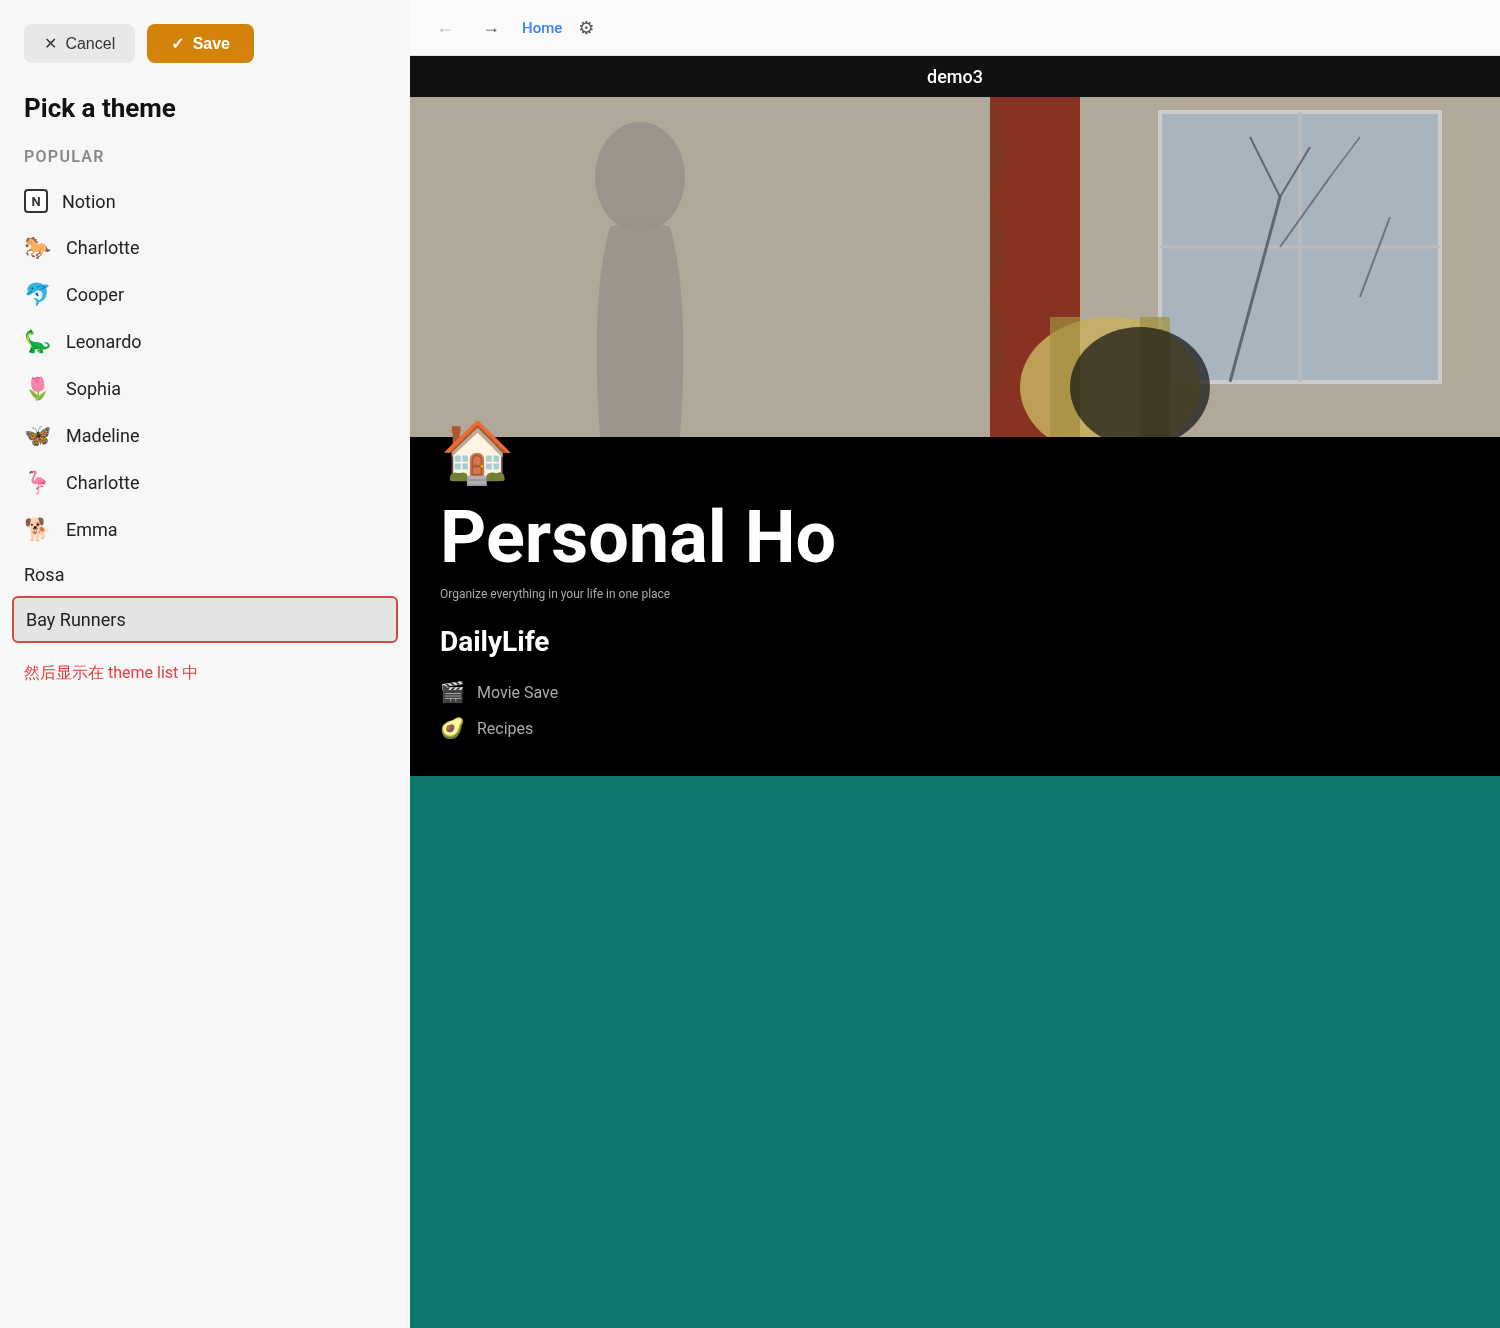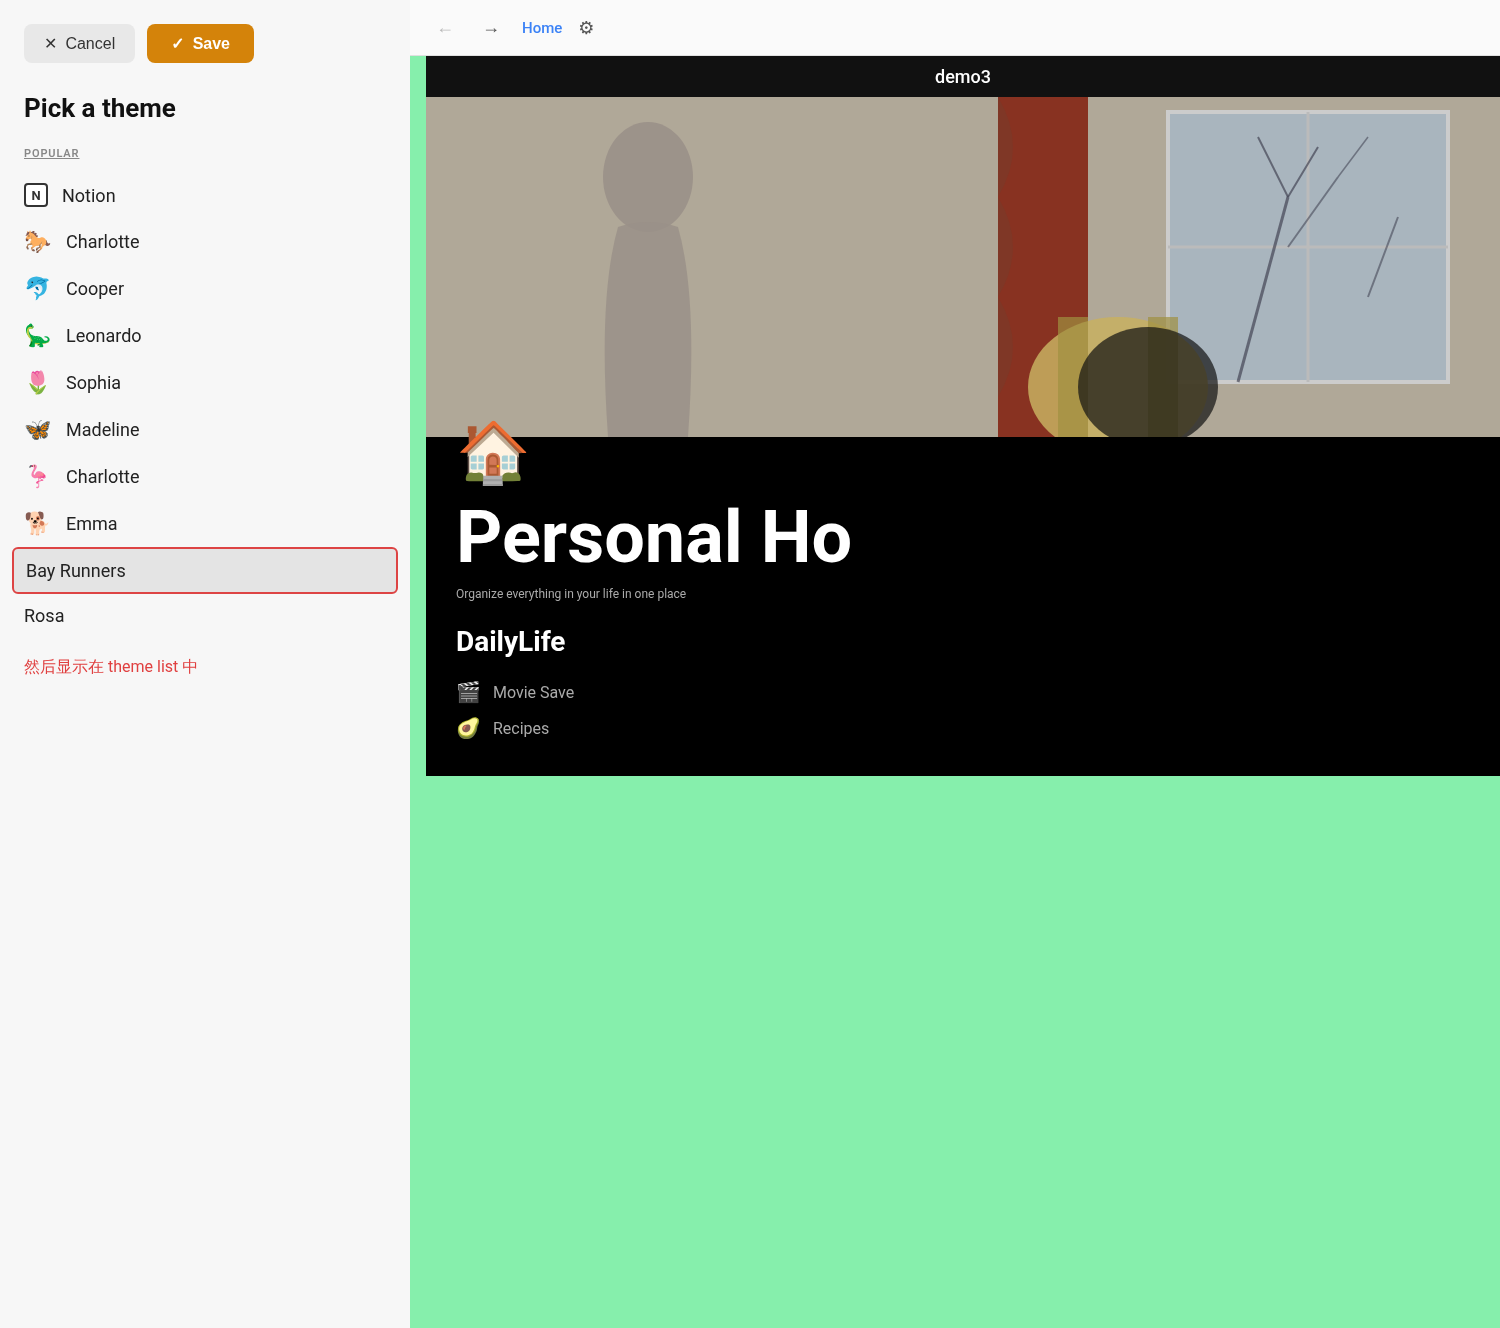--- a/index.html
+++ b/index.html
@@ -59,27 +59,26 @@
     }
 
     .panel-title {
       font-size: 26px;
       font-weight: 700;
       padding: 10px 24px 24px 24px;
       color: #111;
     }
 
     .section-label {
-      font-size: 11px;
+      font-size: 16px;
       font-weight: 600;
       color: #888;
       letter-spacing: 0.08em;
       padding: 0 8px 12px 24px;
       text-transform: uppercase;
-      text-decoration: underline;
     }
 
     .theme-list {
       display: flex;
       flex-direction: column;
       padding: 0 12px;
     }
 
     .theme-item {
       display: flex;
@@ -169,24 +168,23 @@
     }
 
     .gear-icon {
       color: #555;
       font-size: 18px;
       cursor: pointer;
     }
 
     .page-content {
       flex: 1;
-      background: #86efac;
+      background: #0f766e;
       overflow: hidden;
       position: relative;
-      padding-left: 16px;
     }
 
     .demo-label {
       text-align: center;
       color: white;
       font-size: 18px;
       font-weight: 500;
       padding: 10px 0;
       background: #111;
     }
@@ -290,26 +288,26 @@
     <div class="theme-item">
       <span class="theme-icon">🦩</span>
       <span>Charlotte</span>
     </div>
 
     <div class="theme-item">
       <span class="theme-icon">🐕</span>
       <span>Emma</span>
     </div>
 
+    <div class="theme-item">
+      <span>Rosa</span>
+    </div>
+
     <div class="theme-item selected">
       <span>Bay Runners</span>
-    </div>
-
-    <div class="theme-item">
-      <span>Rosa</span>
     </div>
 
   </div>
 
   <div class="annotation">然后显示在 theme list 中</div>
 </div>
 
 <div class="right-panel">
 
   <div class="browser-bar">

